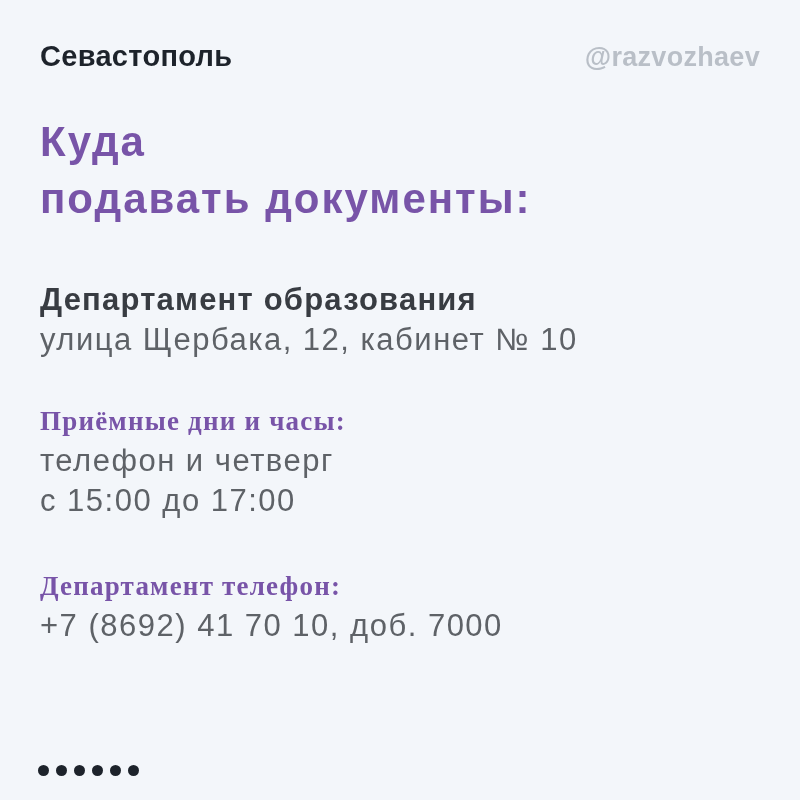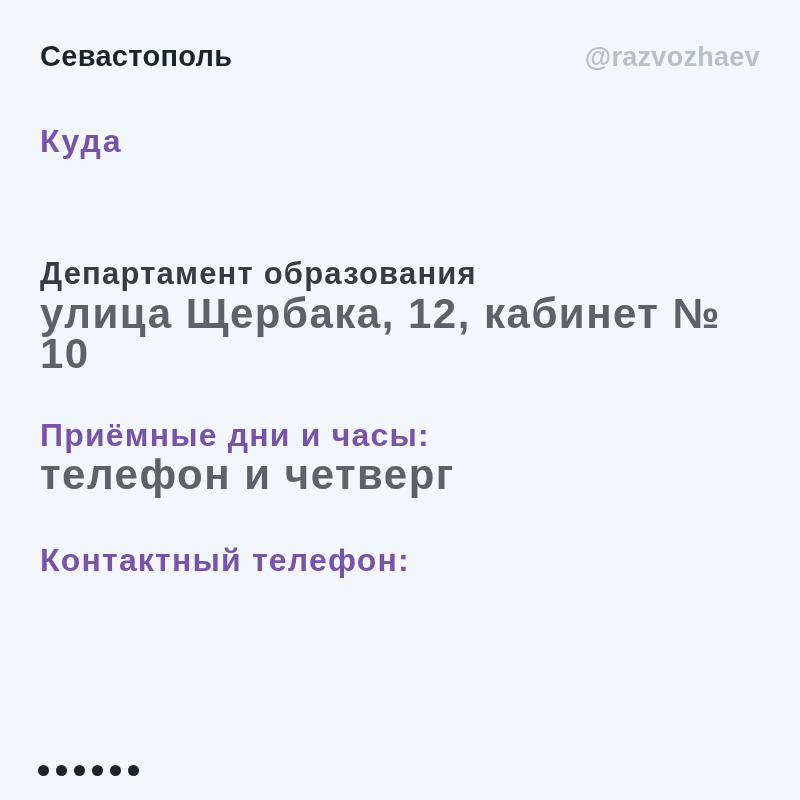--- a/index.html
+++ b/index.html
@@ -35,50 +35,51 @@
   }
   .handle{
     font-size:27px;
     font-weight:bold;
     color: var(--handle);
     letter-spacing:0.3px;
     text-align:center;
   }
   h1.main-heading{
     margin-top:40px;
-    font-size:32px;
+    font-size:42px;
     line-height:57px;
     font-weight:bold;
     color: var(--accent);
     letter-spacing:2px;
   }
   .section{ }
-  .sec-address{ margin-top:84px; }
+  .sec-address{ margin-top:53px; }
   .sec-hours{ margin-top:41px; }
   .sec-phone{ margin-top:45px; }
   .org{
     font-size:31px;
     line-height:40px;
     font-weight:bold;
     color: var(--text-dark);
     letter-spacing:1.2px;
   }
   .body-line{
-    font-size:42px;
+    font-size:31px;
     line-height:40px;
-    font-weight:bold;
+    font-weight:normal;
     color: var(--text-gray);
     letter-spacing:1.5px;
   }
   .sub-heading{
-    font-size:32px;
+    font-size:27px;
     line-height:40px;
     font-weight:bold;
     color: var(--accent);
     letter-spacing:1.2px;
+    font-family:Liberation Serif, serif;
   }
   .dots{
     position:absolute;
     left:38px;
     top:765px;
     display:flex;
     column-gap:7px;
   }
   .dot{
     width:11px; height:11px;
@@ -92,36 +93,39 @@
 
 <div class="card">
 
   <div class="topbar">
     <div class="brand">Севастополь</div>
     <div class="handle">@razvozhaev</div>
   </div>
 
   <h1 class="main-heading">
     <span>Куда</span><br>
+    <span>подавать документы:</span>
   </h1>
 
   <div class="section sec-address">
     <div class="org">
       <span>Департамент образования</span><br>
     </div>
     <div class="body-line">улица Щербака, 12, кабинет № 10</div>
   </div>
 
   <div class="section sec-hours">
     <div class="sub-heading">Приёмные дни и часы:</div>
     <div class="body-line">телефон и четверг</div>
+    <div class="body-line">с 15:00 до 17:00</div>
   </div>
 
   <div class="section sec-phone">
-    <div class="sub-heading">Контактный телефон:</div>
+    <div class="sub-heading">Департамент телефон:</div>
+    <div class="body-line">+7 (8692) 41 70 10, доб. 7000</div>
   </div>
 
   <div class="dots">
       <span class="dot"></span>
       <span class="dot"></span>
       <span class="dot"></span>
       <span class="dot"></span>
       <span class="dot"></span>
       <span class="dot"></span>
     </div>

